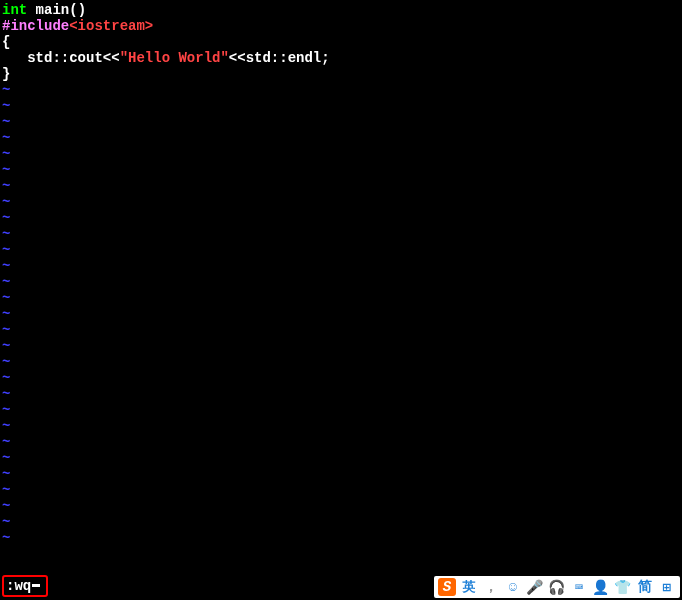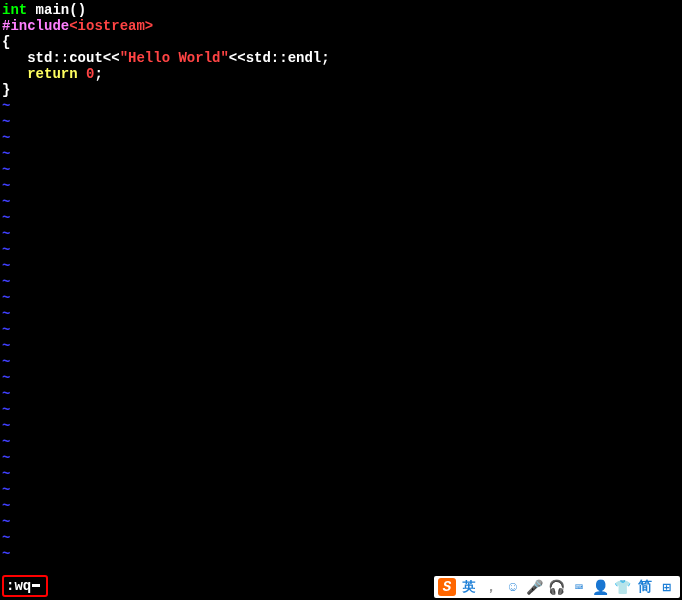--- a/index.html
+++ b/index.html
@@ -93,21 +93,20 @@
     .ime-blue { color: #1e7fd6; }
   </style>
 </head>
 <body>
 
 <div class="editor">
   <div class="code-line"><span class="green">int</span><span class="white"> main()</span></div>
   <div class="code-line"><span class="pink">#include</span><span class="red">&lt;iostream&gt;</span></div>
   <div class="code-line white">{</div>
   <div class="code-line"><span class="white">   std::cout&lt;&lt;</span><span class="red">"Hello World"</span><span class="white">&lt;&lt;std::endl;</span></div>
-  <div class="code-line"><span>   </span><span class="yellow">return</span><span> </span><span class="red">0</span><span class="white">;</span></div>
   <div class="code-line white">}</div>
   <div class="tilde-line">~</div>
   <div class="tilde-line">~</div>
   <div class="tilde-line">~</div>
   <div class="tilde-line">~</div>
   <div class="tilde-line">~</div>
   <div class="tilde-line">~</div>
   <div class="tilde-line">~</div>
   <div class="tilde-line">~</div>
   <div class="tilde-line">~</div>

